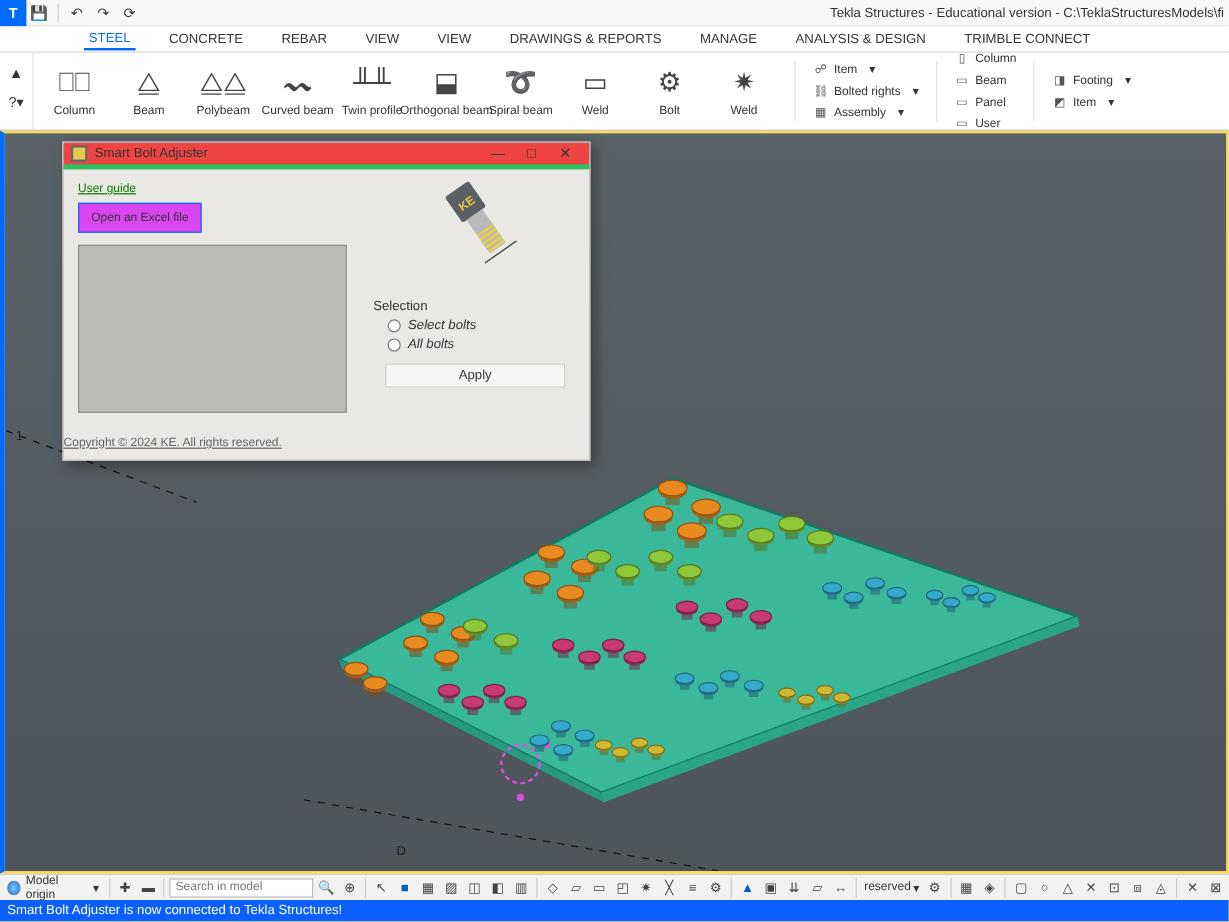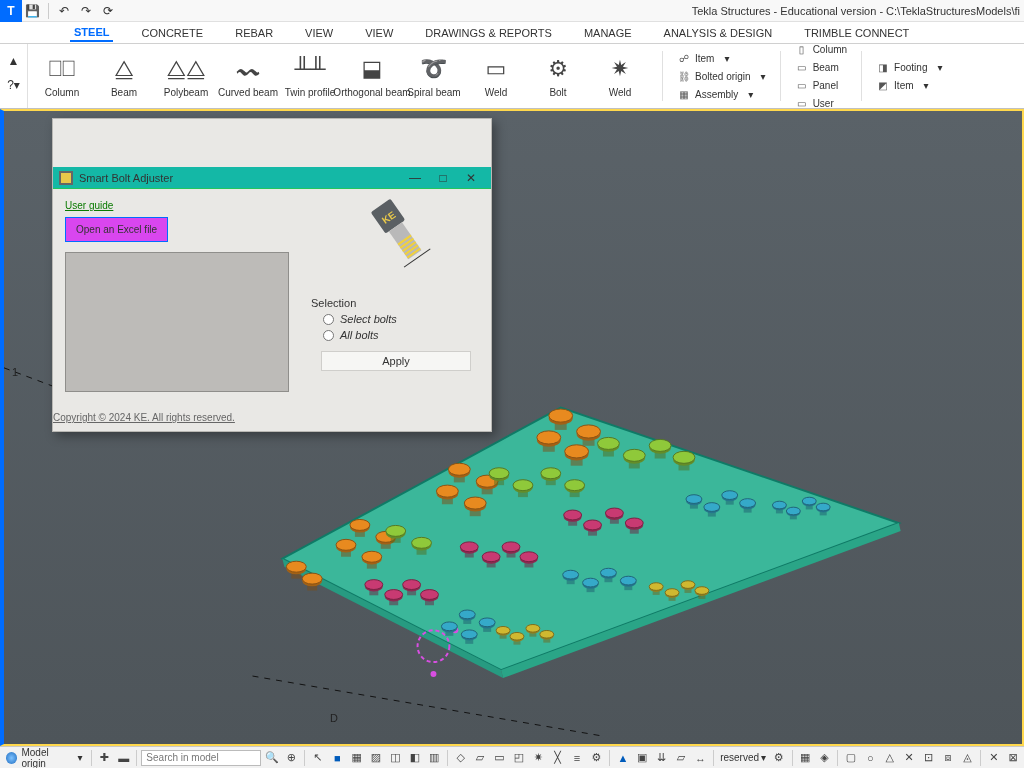--- a/index.html
+++ b/index.html
@@ -9,21 +9,21 @@
   
   .titlebar { height: 22px; background: #f8f8f8; display: flex; align-items: center; font-size: 11px; color: #333; border-bottom: 1px solid #e0e0e0; }
   .titlebar .logo { width: 22px; height: 22px; background: #006cff; display:flex; align-items:center; justify-content:center; color:#fff; font-weight:bold; font-size:12px; }
   .titlebar .tb-btn { width: 22px; height: 22px; display:flex; align-items:center; justify-content:center; font-size:12px; color:#333; }
   .titlebar .tb-divider { width:1px; height:16px; background:#ccc; margin:0 4px; }
   .titlebar .title-text { flex: 1; text-align: right; padding-right: 4px; font-size:11px; color:#333; white-space:nowrap; overflow:hidden; }
 
   
   .menurow { height: 22px; background: #fff; display: flex; align-items: center; padding-left: 70px; gap: 24px; font-size: 11px; border-bottom: 1px solid #d0d0d0; }
   .menurow .tab { padding: 2px 4px; color: #333; cursor: pointer; }
-  .menurow .tab.active { color: #006cff; border-bottom: 2px solid #006cff; font-weight: bold; }
+  .menurow .tab.active { color: #006cff; border-bottom: 2px solid #006cff; }
 
   
   .ribbon-wrap { display: flex; background: #fff; border-bottom: 1px solid #c0c0c0; }
   .side-handle { width: 28px; display:flex; flex-direction:column; align-items:center; justify-content:flex-start; padding-top:10px; gap:10px; border-right:1px solid #e0e0e0; }
   .side-handle .tri { width:14px; height:14px; display:flex; align-items:center; justify-content:center; font-size:12px; color:#333; }
   .ribbon { flex:1; height: 64px; display:flex; align-items:center; padding: 0 6px; gap: 14px; font-size: 10px; color:#333; overflow:hidden; }
   .rbtn { display:flex; flex-direction:column; align-items:center; justify-content:center; gap:4px; width:56px; cursor:pointer; }
   .rbtn .ricon { font-size:22px; color:#444; height:28px; display:flex; align-items:center; justify-content:center; }
   .rbtn .rlabel { font-size:10px; color:#333; text-align:center; white-space:nowrap; }
   .rgroup { display:flex; flex-direction:column; gap:2px; font-size:10px; color:#333; }
@@ -33,21 +33,21 @@
 
   
   .viewport { flex:1; position:relative; background: linear-gradient(#5a6268,#4e555a); overflow:hidden; border:2px solid #ffd84d; border-left:4px solid #006cff; }
   .viewport svg { position:absolute; inset:0; width:100%; height:100%; }
   .axis-line { stroke:#111; stroke-width:1; stroke-dasharray:6 6; }
   .axis-label { font-size:11px; fill:#222; font-family:Arial; }
   .plate-fill { fill:#3bb79a; stroke:#0f7a66; stroke-width:2; }
 
   
   .dialog { position:absolute; left:52px; top:118px; width:440px; background:#e9e8e5; border:1px solid #b9b8b4; box-shadow:4px 4px 10px rgba(0,0,0,.35); font-size:11px; color:#333; }
-  .dlg-titlebar { height:22px; display:flex; align-items:center; padding:0 6px; background:#14b8a6; border-bottom:1px solid #22c55e;margin-top:48px; }
+  .dlg-titlebar { height:22px; display:flex; align-items:center; padding:0 6px; background:#ef4444; border-bottom:4px solid #22c55e; }
   .dlg-titlebar .dlg-icon { width:14px; height:14px; margin-right:6px; display:inline-block; }
   .dlg-titlebar .dlg-title { flex:1; font-size:11px; color:#333; }
   .dlg-titlebar .dlg-btn { width:28px; text-align:center; font-size:12px; color:#333; cursor:pointer; }
   .dlg-body { padding:10px 12px 6px 12px; position:relative; min-height:218px; }
   .lnk { color:#0a7a00; text-decoration:underline; font-size:10px; cursor:pointer; }
   .open-btn { margin-top:6px; display:inline-block; padding:6px 10px; border:1px solid #006cff; background:#d946ef; color:#333; font-size:10px; cursor:pointer; }
   .listbox { margin-top:10px; width:224px; height:140px; background:#bdbbb8; border:1px solid #8f8e8b; }
   .bolt-ill { position:absolute; right:48px; top:6px; width:88px; height:88px; }
   .sel-panel { position:absolute; left:258px; top:108px; font-size:11px; color:#333; }
   .sel-panel .radio-row { display:flex; align-items:center; gap:6px; margin-top:4px; padding-left:12px;font-style:italic; }
@@ -147,21 +147,21 @@
         </div>
       <div class="rsep"></div>
       <div class="rgroup" id="ribbon-g1">
           <div class="rrow">
             <span class="ric">☍</span>
             <span>Item</span>
             <span style="margin-left:6px">▾</span>
           </div>
           <div class="rrow">
             <span class="ric">⛓</span>
-            <span>Bolted origin</span>
+            <span>Bolted rights</span>
             <span style="margin-left:6px">▾</span>
           </div>
           <div class="rrow">
             <span class="ric">▦</span>
             <span>Assembly</span>
             <span style="margin-left:6px">▾</span>
           </div>
         </div>
       <div class="rsep"></div>
       <div class="rgroup" id="ribbon-g2">
@@ -572,20 +572,23 @@
     <div class="bb-btn">△</div>
     <div class="bb-btn">✕</div>
     <div class="bb-btn">⊡</div>
     <div class="bb-btn">⧈</div>
     <div class="bb-btn">◬</div>
     <div class="bb-sep"></div>
     <div class="bb-btn">✕</div>
     <div class="bb-btn">⊠</div>
   </div>
 
+  <div class="statusbar">
+    <span>Smart Bolt Adjuster is now connected to Tekla Structures!</span>
+  </div>
 </div>
 
 <div class="dialog">
   <div class="dlg-titlebar">
     <span class="dlg-icon">
       <svg viewBox="0 0 14 14">
           <rect width="14" height="14" fill="#666"></rect>
           <rect x="2" y="2" width="10" height="10" fill="#e8c84a"></rect>
         </svg>
     </span>

